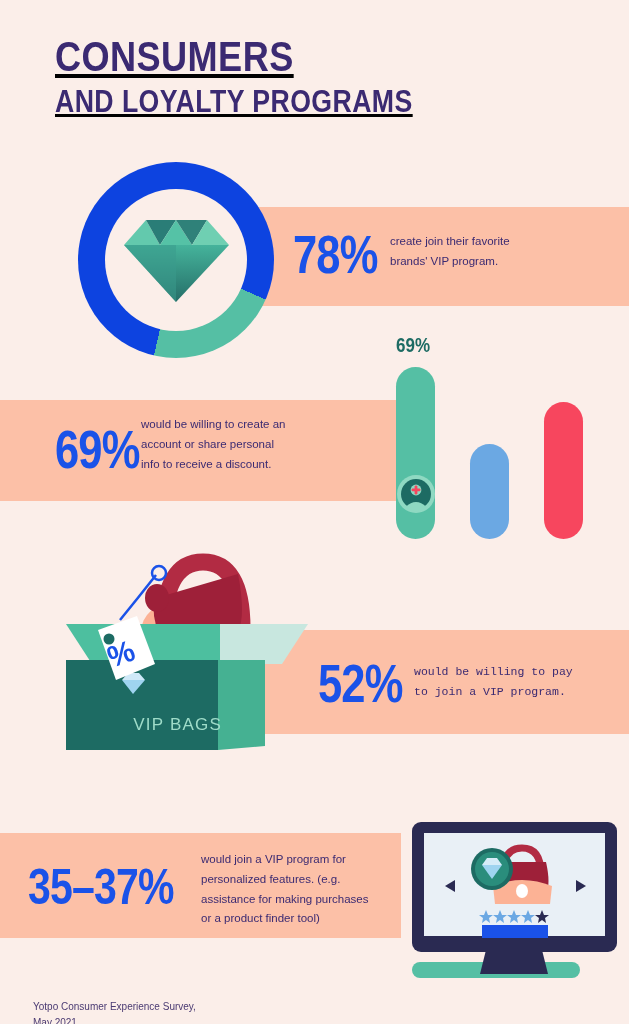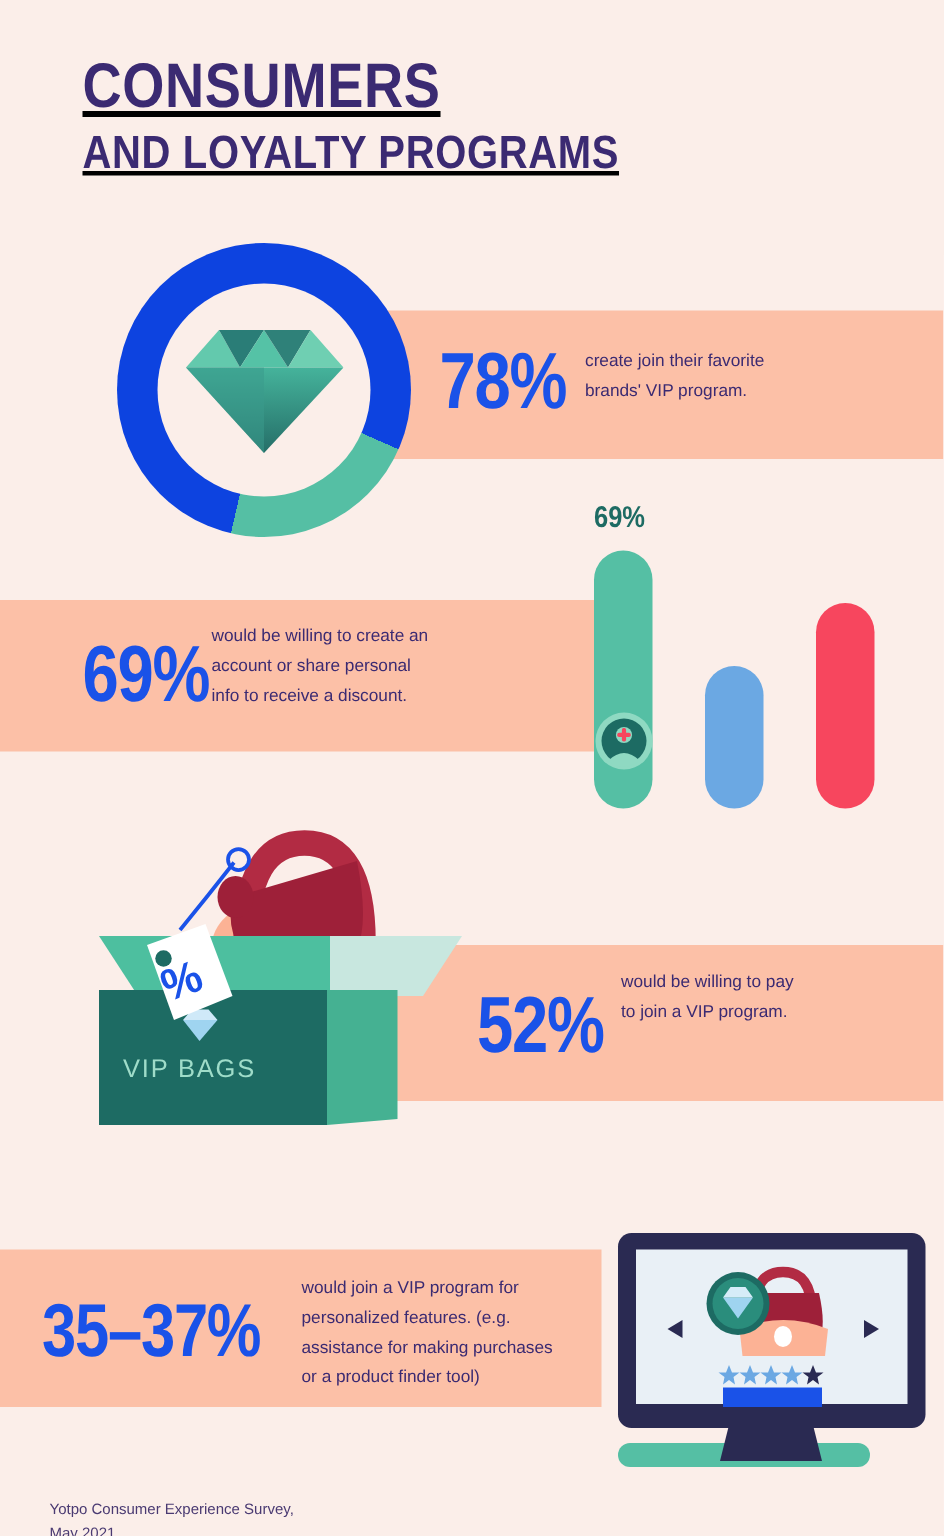--- a/index.html
+++ b/index.html
@@ -69,21 +69,21 @@
   .desc {
     position: absolute;
     color: #3b2a72;
     font-size: 11.5px;
     line-height: 1.72;
     font-weight: 500;
     white-space: pre-line;
   }
   #desc-78 { left: 390px; top: 232px; width: 180px; }
   #desc-69 { left: 141px; top: 415px; width: 195px; }
-  #desc-52 { left: 414px; top: 646px; width: 170px; }
+  #desc-52 { left: 414px; top: 662px; width: 170px; font-family: Liberation Mono, monospace; }
   #desc-35 { left: 201px; top: 850px; width: 200px; }
 
   
   #footer {
     position: absolute;
     left: 33px;
     top: 968px;
     color: #4a3a72;
     font-size: 10px;
     line-height: 1.55;
@@ -166,23 +166,23 @@
   #boxscene {
     position: absolute;
     left: 60px;
     top: 540px;
     width: 260px;
     height: 220px;
   }
   #vipbags-text {
     position: absolute;
     left: 22px;
-    top: 163px;
+    top: 175px;
     width: 140px;
-    text-align: left;
+    text-align: right;
     color: #9fdcc9;
     font-size: 17px;
     letter-spacing: 1.2px;
     font-weight: 400;
   }
 
   
   #monitor {
     position: absolute;
     left: 400px;

